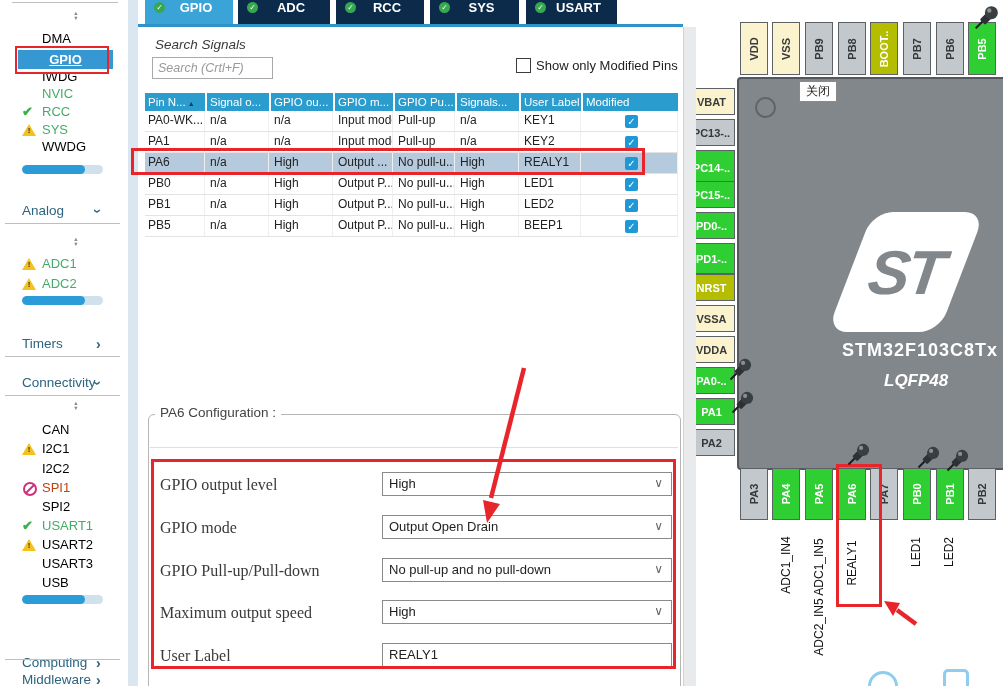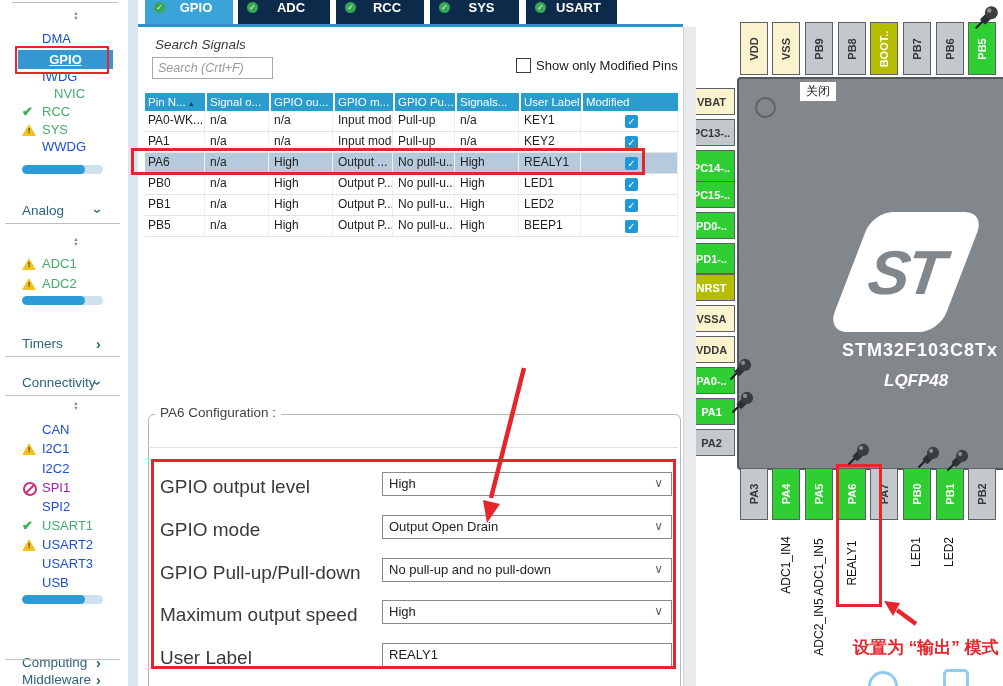--- a/index.html
+++ b/index.html
@@ -5,23 +5,23 @@
   html,body { margin:0; padding:0; background:#fff; }
   .screen {
     position:relative; width:1003px; height:686px; overflow:hidden;
     font-family:"Liberation Sans", sans-serif; background:#fff; color:#333;
   }
   .abs { position:absolute; }
 
   
   #sidebar { position:absolute; left:0; top:0; width:128px; height:686px; background:#fff; }
   .side-row { position:absolute; left:0; width:128px; height:19px; font-size:13px; cursor:pointer; }
-  .side-row .lab { position:absolute; left:42px; top:1px; color:#1d4ed8; white-space:nowrap; }
+  .side-row .lab { position:absolute; left:42px; top:1px; color:#000000; white-space:nowrap; }
   .side-row .lab.green { color:#43ad68; }
-  .side-row .lab.pink { color:#a21caf; }
+  .side-row .lab.pink { color:#c2410c; }
   .side-row.sel { left:18px; width:95px; background:#3598d3; }
   .side-row.sel .lab { position:static; display:block; text-align:center; color:#fff; font-weight:bold; text-decoration:underline; line-height:19px; }
   .ic-check { position:absolute; left:22px; top:1px; color:#3cb04e; font-size:13px; font-weight:bold; }
   .ic-warn { position:absolute; left:22px; top:3px; width:0; height:0;
     border-left:7px solid transparent; border-right:7px solid transparent; border-bottom:12px solid #f3c21c; }
   .ic-warn-ex { position:absolute; left:-2px; top:2px; width:4px; text-align:center; font-size:8px; font-weight:bold; color:#333; }
   .ic-forbid { position:absolute; left:23px; top:3px; width:10px; height:10px; border:2px solid #cf2f7b; border-radius:50%; }
   .ic-forbid::after { content:""; position:absolute; left:-1px; top:4px; width:12px; height:2px; background:#cf2f7b; transform:rotate(-45deg); }
   .side-header { position:absolute; left:22px; width:100px; font-size:13.5px; color:#2d6480; cursor:pointer; }
   .side-header .chev { position:absolute; left:74px; top:0px; font-size:14px; font-weight:bold; color:#2d6480; display:inline-block; }
@@ -56,21 +56,21 @@
     border-bottom:1px solid #e3e3e3; background:#fff; cursor:pointer; }
   .trow.sel { background:#b5cadc; }
   .td { font-size:12px; line-height:19px; padding-left:3px; color:#222; white-space:nowrap; overflow:hidden; border-right:1px solid #efefef; }
   .td-check { display:flex; align-items:center; justify-content:center; }
   .cbx { width:13px; height:13px; background:#1e98d7; border-radius:2px; color:#fff; font-size:10px; line-height:13px; text-align:center; cursor:pointer; }
 
   
   #config-group { position:absolute; left:148px; top:414px; width:531px; height:300px; border:1px solid #b5b5b5; border-radius:6px; }
   #config-title { position:absolute; left:155px; top:405px; background:#fff; padding:0 5px; font-size:13.5px; color:#444; }
   #config-innerline { position:absolute; left:150px; top:447px; width:528px; height:1px; background:#e0e0e0; }
-  .cfg-label { position:absolute; left:160px; font-size:19px; color:#3a3a3a; white-space:nowrap; }
+  .cfg-label { position:absolute; left:160px; font-size:16px; color:#3a3a3a; white-space:nowrap;font-family:Liberation Serif, serif; }
   .dd { position:absolute; left:382px; width:288px; height:22px; border:1px solid #8a8a8a; background:#fff; cursor:pointer; }
   .dd .val { position:absolute; left:6px; top:3px; font-size:13px; color:#222; white-space:nowrap; }
   .dd .chev { position:absolute; right:8px; top:3px; font-size:12px; color:#666; }
 
   
   .red-frame { position:absolute; border:3px solid #e8252b; pointer-events:none; }
   .red-note { position:absolute; color:#e8252b; font-size:17px; font-weight:bold; white-space:nowrap; }
   #arrow-overlay { position:absolute; left:0; top:0; pointer-events:none; z-index:50; }
 
   
@@ -108,21 +108,21 @@
       <div class="spinner" style="top: 400px;">▴<br>▾</div>
       <div class="side-row" style="top: 30px;">
         <span class="lab">DMA</span>
       </div>
       <div class="side-row sel" style="top: 50px;">
         <span class="lab">GPIO</span>
       </div>
       <div class="side-row" style="top: 68px;">
         <span class="lab">IWDG</span>
       </div>
-      <div class="side-row" style="top: 85px; margin-left: 12px;">
+      <div class="side-row" style="top: 85px;">
         <span class="lab green">NVIC</span>
       </div>
       <div class="side-row" style="top: 103px;">
         <span class="ic-check">✔</span>
         <span class="lab green">RCC</span>
       </div>
       <div class="side-row" style="top: 121px;">
         <span class="ic-warn">
           <span class="ic-warn-ex">!</span>
         </span>
@@ -339,21 +339,20 @@
         <span class="val">High</span>
         <span class="chev">∨</span>
       </div>
       <div class="cfg-label" style="top: 647px;">User Label</div>
       <div class="dd" style="top: 643px;">
         <span class="val">REALY1</span>
       </div>
     </div>
   <div class="red-frame" style="left:151px; top:459px; width:519px; height:204px;"></div>
 
-  <div class="red-note" style="left:853px; top:636px; z-index:65;">设置为 “输出” 模式</div>
 
   <div id="scrollbar"></div>
 
   <div id="chip-panel">
     <div id="chip-body"></div>
     <div id="pin1-circle"></div>
     <div id="st-logo">
         <span>ST</span>
       </div>
     <div id="chip-name">STM32F103C8Tx</div>

